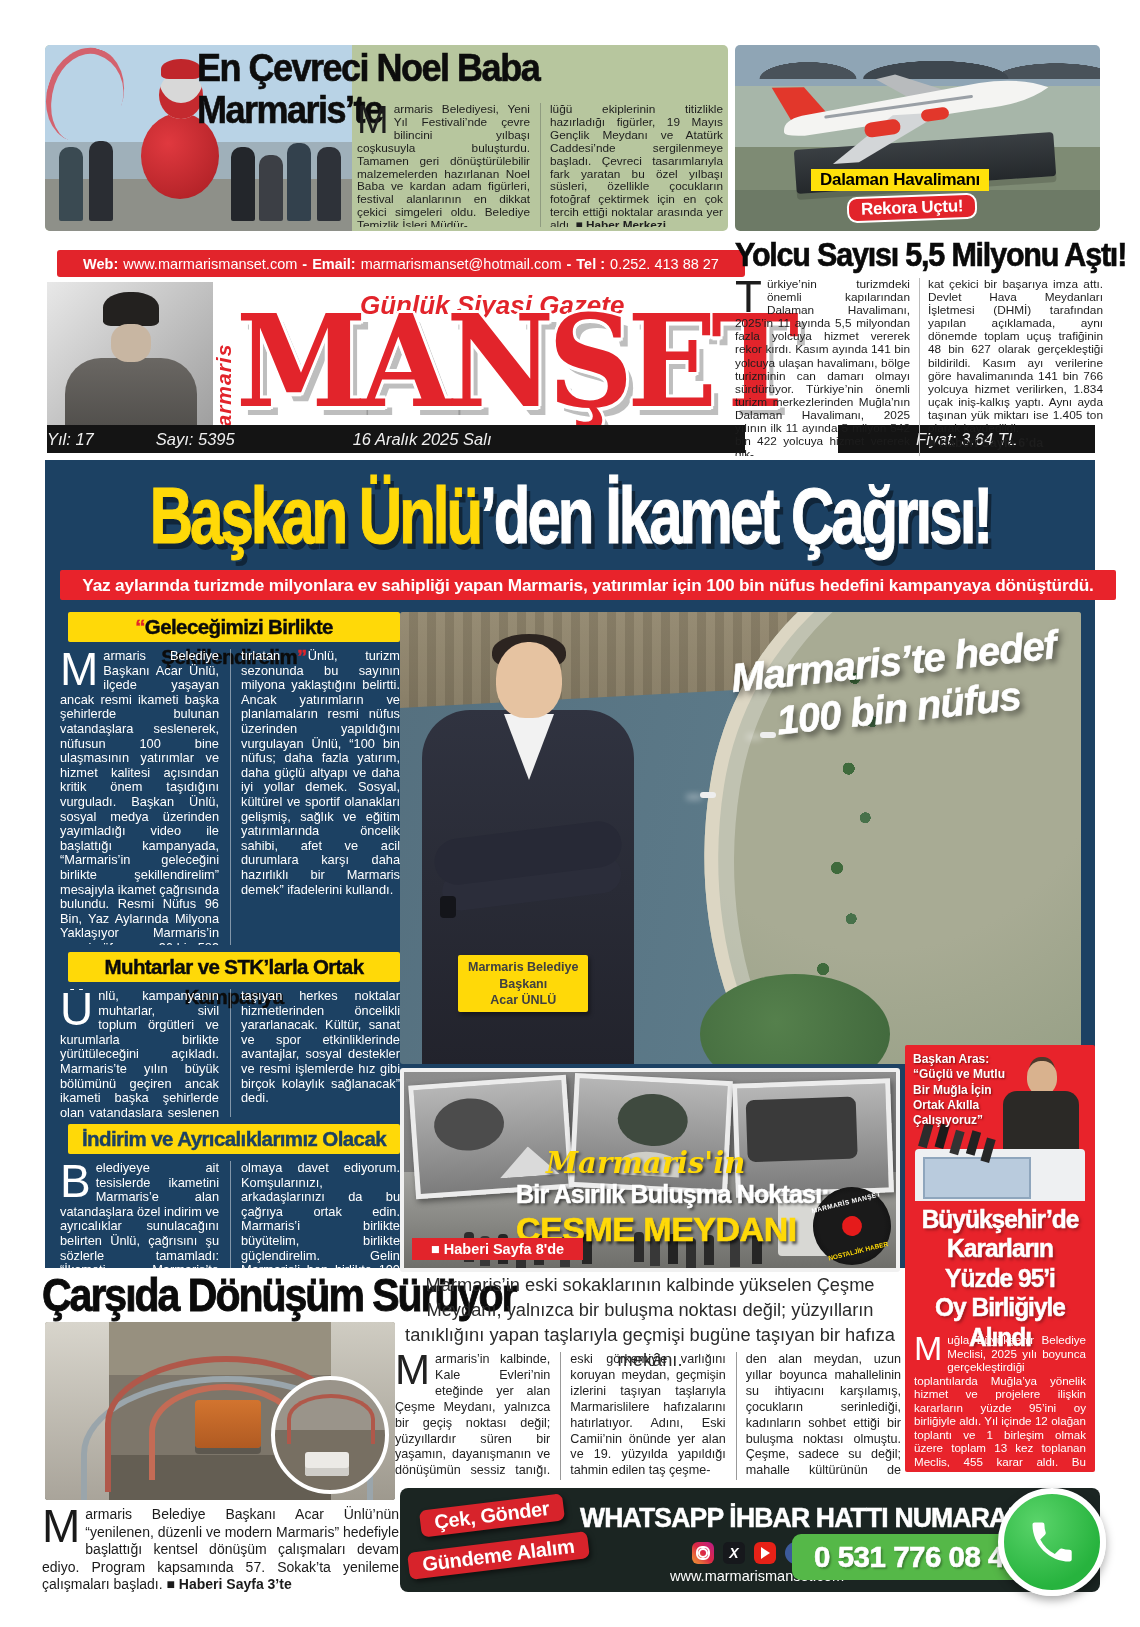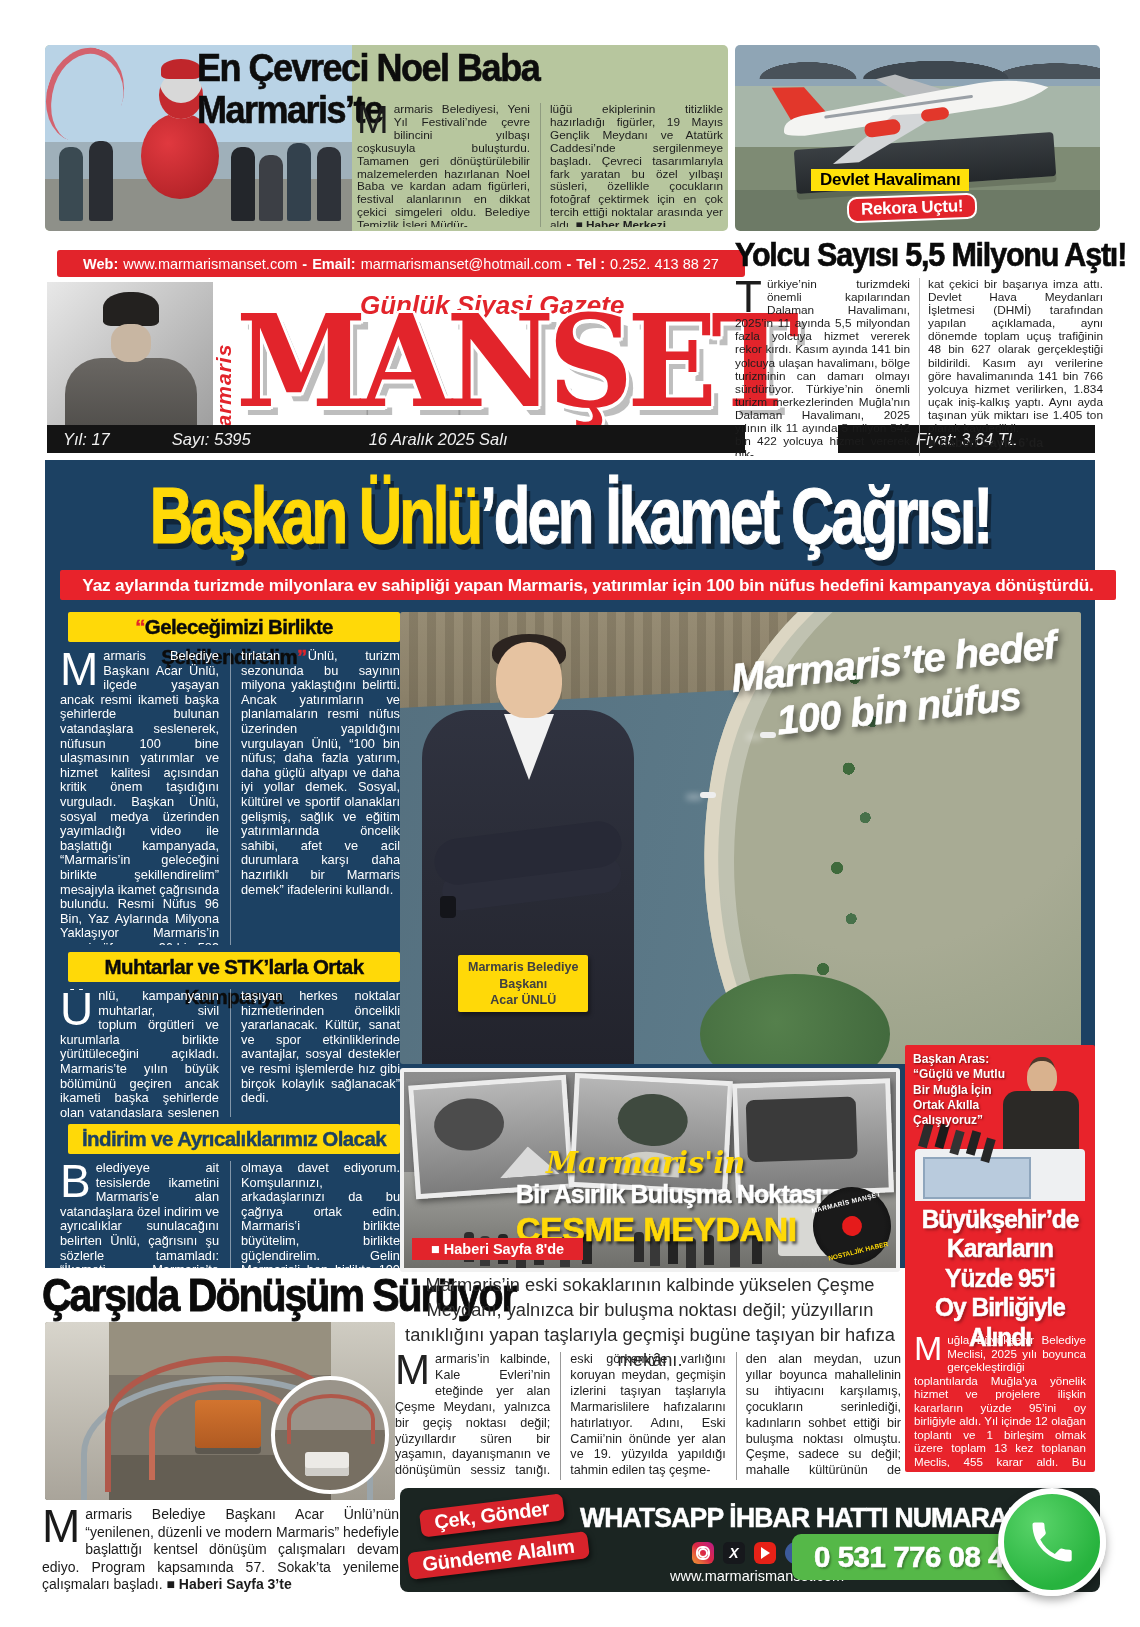--- a/index.html
+++ b/index.html
@@ -44,21 +44,21 @@
   .at-face{position:absolute;left:64px;top:42px;width:40px;height:38px;background:#c8b6a2;border-radius:42%;}
   .at-body{position:absolute;left:18px;top:76px;width:132px;height:92px;background:linear-gradient(#6a6763,#4a4845);border-radius:36px 36px 0 0;}
   .vert-title{left:212px;top:295px;height:150px;writing-mode:vertical-rl;transform:rotate(180deg);
               color:#e2242b;font-style:italic;font-weight:700;font-size:21px;letter-spacing:1px;}
   .tagline{left:360px;top:290px;color:#e2242b;font-style:italic;font-weight:700;font-size:26px;}
   .biglogo{left:236px;top:292px;font-family:"DejaVu Serif",serif;font-weight:700;font-size:118px;line-height:1.1;
            color:#e2242b;letter-spacing:-6px;transform:scaleY(1.08);transform-origin:left top;
            text-shadow:-3px 0 0 #fff,3px 0 0 #fff,0 -3px 0 #fff,0 3px 0 #fff,-2px -2px 0 #fff,2px 2px 0 #fff,-2px 2px 0 #fff,2px -2px 0 #fff,7px 8px 0 rgba(110,110,110,.45);}
   .infobar{left:47px;top:425px;width:698px;height:28px;background:#141414;color:#f0f0f0;font-style:italic;
            font-size:16.5px;display:flex;align-items:center;}
-  .infobar .iy{margin-left:16px;}  .infobar .is{margin-left:62px;}  .infobar .id{margin-left:118px;}
+  .infobar .iy{}  .infobar .is{margin-left:62px;}  .infobar .id{margin-left:118px;}
   .pricebar{left:838px;top:425px;width:257px;height:28px;background:#141414;color:#f0f0f0;font-style:italic;
             font-size:16.5px;display:flex;align-items:center;justify-content:center;}
 
   
   .aphead{left:735px;top:236px;width:368px;font-weight:800;font-size:30.5px;letter-spacing:-1.2px;color:#0a0a0a;
           -webkit-text-stroke:.6px #0a0a0a;white-space:nowrap;transform:scaleY(1.08);transform-origin:left top;}
   .apbody{left:735px;top:278px;width:368px;height:178px;display:flex;gap:9px;font-size:11.8px;line-height:13.1px;color:#1d1d1d;overflow:hidden;}
   .apbody .c{flex:1;}
   .apbody .c+.c{border-left:1px solid #bbb;padding-left:8px;}
   .apbody .ref{display:block;font-weight:800;font-size:12.5px;margin-top:2px;}
@@ -234,21 +234,21 @@
       <svg viewBox="0 0 300 120" width="300" height="120">
         <path d="M30 52 L14 14 L46 18 L66 48 Z" fill="#e2372b"></path>
         <path d="M150 44 L118 20 L138 18 L188 42 Z" fill="#b8bbbd"></path>
         <path d="M20 60 Q20 48 40 46 L220 38 Q262 38 288 52 Q262 66 220 64 L40 66 Q20 64 20 60 Z" fill="#f4f4f2"></path>
         <path d="M130 58 L64 98 L90 100 L180 62 Z" fill="#d3d6d8"></path>
         <rect x="100" y="62" width="36" height="15" rx="7" fill="#e2372b"></rect>
         <rect x="158" y="57" width="28" height="12" rx="6" fill="#e2372b"></rect>
         <rect x="62" y="49" width="150" height="3" rx="1.5" fill="#9aa0a6"></rect>
       </svg>
     </div>
-    <div class="abs badge-y">Devlet Havalimanı</div>
+    <div class="abs badge-y">Dalaman Havalimanı</div>
     <div class="abs badge-r">Rekora Uçtu!</div>
   </div>
 
   <div class="abs contactbar">
     <b>Web:</b>
     <span>www.marmarismanset.com</span>
     <b>-</b>
     <b>Email:</b>
     <span>marmarismanset@hotmail.com</span>
     <b>-</b>

